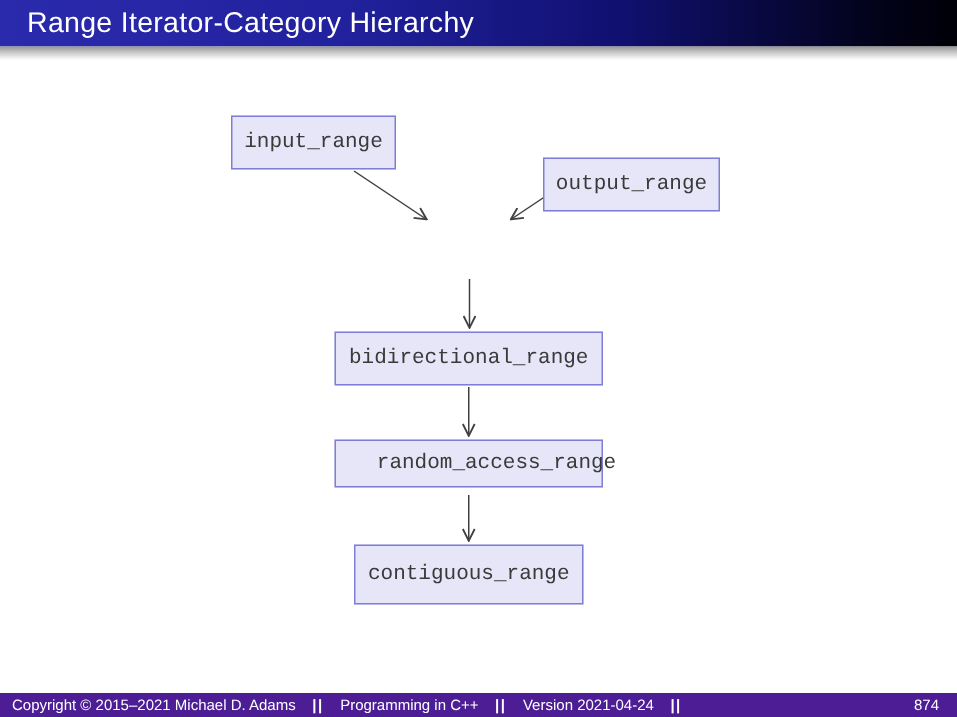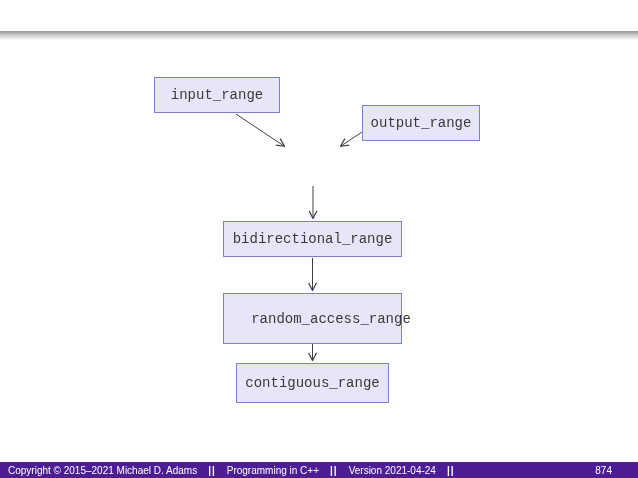--- a/index.html
+++ b/index.html
@@ -55,25 +55,25 @@
     background: #e6e6f8;
     border: 1.5px solid #7e7ed6;
     display: flex;
     align-items: center;
     justify-content: center;
     font-family: "Liberation Mono", monospace;
     font-size: 14px;
     color: #3a3a3a;
     white-space: nowrap;
   }
-  .node-input         { left: 154px; top:  77px; width: 126px; height: 36px; }
+  .node-input         { left: 154px; top:  77px; width: 110px; height: 36px; }
   .node-output        { left: 362px; top:  77px; width: 118px; height: 36px; margin-top: 28px; }
   .node-forward       { left: 250px; top: 149px; width: 126px; height: 36px; }
   .node-bidirectional { left: 223px; top: 221px; width: 179px; height: 36px; }
-  .node-random        { left: 223px; top: 293px; width: 179px; height: 51px; padding-left: 37px; }
+  .node-random        { left: 223px; top: 293px; width: 179px; height: 32px; padding-left: 37px; }
   .node-contiguous    { left: 236px; top: 363px; width: 153px; height: 40px; }
 
   .edges-svg {
     position: absolute;
     top: 0; left: 0;
     width: 638px;
     height: 478px;
     pointer-events: none;
   }
 
@@ -92,27 +92,30 @@
     padding: 0 8px;
     box-sizing: border-box;
     white-space: nowrap;
   }
   .footer .sep {
     font-weight: bold;
     margin: 0 11px;
     letter-spacing: 1px;
   }
   .footer .spacer { flex: 1; }
-  .footer .page { margin-right: 18px; }
+  .footer .page { margin-right: 4px; }
 </style>
 </head>
 <body>
 
 <div id="slide">
 
+  <div class="titlebar">
+    <span class="titlebar-text">Range Iterator-Category Hierarchy</span>
+  </div>
   <div class="titlebar-shadow"></div>
 
   <div class="diagram">
 
     <svg class="edges-svg" viewBox="0 0 638 478" xmlns="http://www.w3.org/2000/svg">
       <defs>
         <marker id="arrow" viewBox="0 0 8 8" refX="7" refY="4" markerWidth="9" markerHeight="9" orient="auto">
           <path d="M0.5,0.5 L7.5,4 L0.5,7.5" fill="none" stroke="#404040" stroke-width="1.1"></path>
         </marker>
       </defs>

